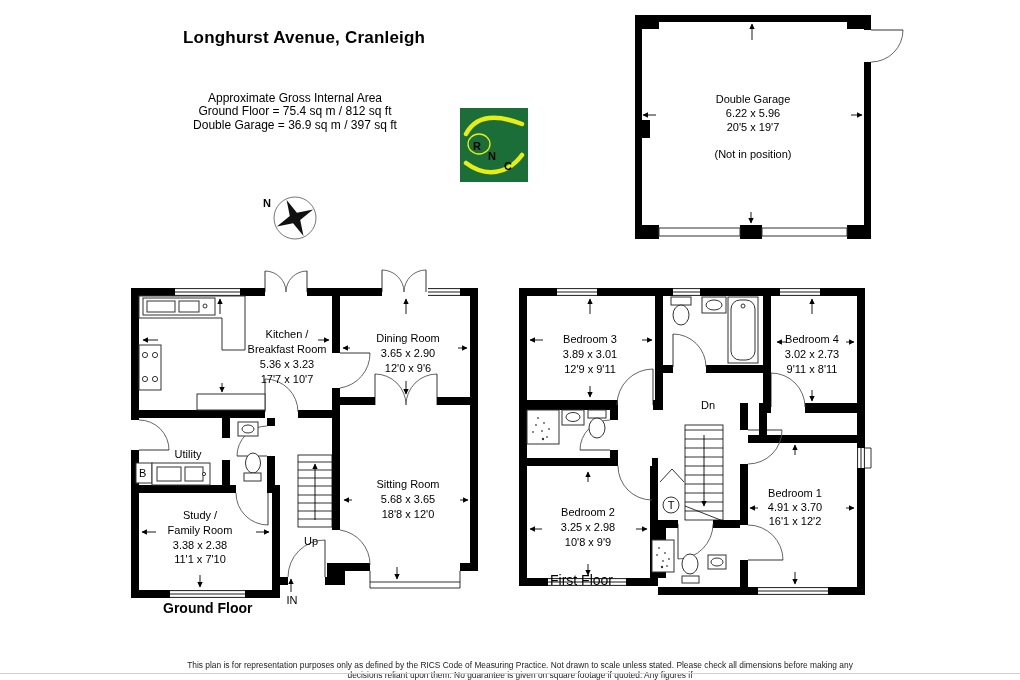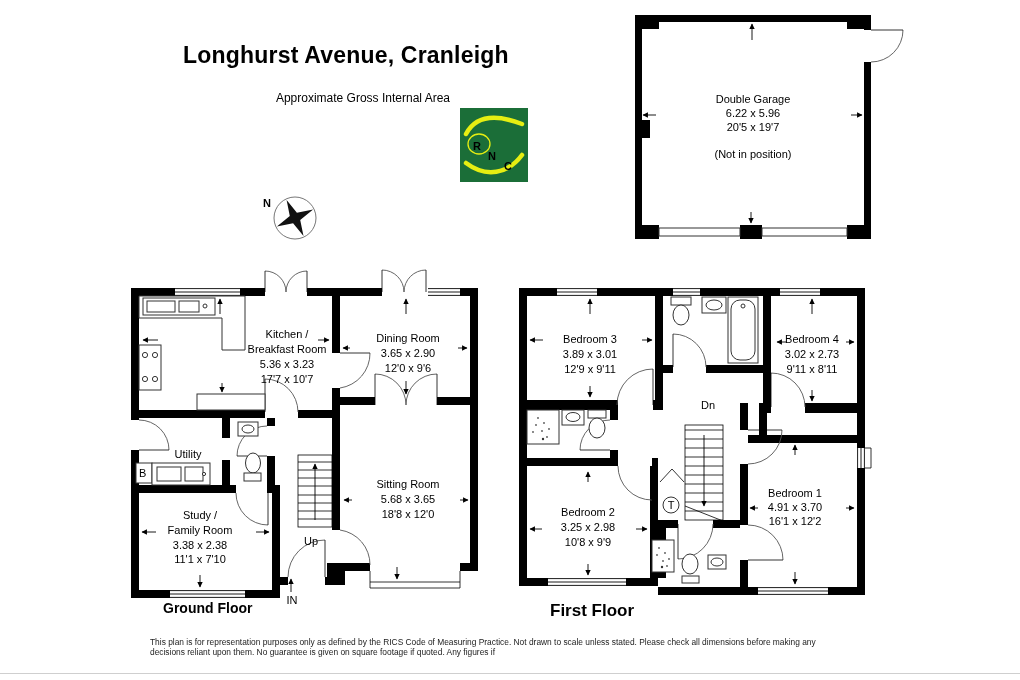--- a/index.html
+++ b/index.html
@@ -1,42 +1,44 @@
 <!DOCTYPE html>
 <html><head>
 <meta charset="utf-8">
 <style>
   html,body{margin:0;padding:0;}
   body{width:1020px;height:680px;position:relative;background:#fff;
        font-family:"Liberation Sans",sans-serif;color:#000;overflow:hidden;}
   .abs{position:absolute;}
-  #title{left:183px;top:28px;font-size:23px;font-weight:bold;letter-spacing:.2px;margin-top:14px;}
-  #areaBlock{left:140px;top:92px;width:310px;text-align:right;font-size:12px;line-height:13.4px;}
+  #title{left:183px;top:28px;font-size:17px;font-weight:bold;letter-spacing:.2px;}
+  #areaBlock{left:140px;top:92px;width:310px;text-align:center;font-size:12px;line-height:13.4px;}
   #groundLabel{left:163px;top:600px;font-size:14px;font-weight:bold;}
-  #firstLabel{left:550px;top:601px;font-size:17px;font-weight:bold;}
-  #footer{left:150px;top:637px;width:740px;text-align:left;font-size:8.4px;line-height:10px;color:#222;}
+  #firstLabel{left:550px;top:572px;font-size:14px;font-weight:normal;}
+  #footer{left:150px;top:660px;width:740px;text-align:center;font-size:8.4px;line-height:10px;color:#222;}
   #bottomRule{left:0;top:673px;width:1020px;height:1px;background:#cfcfcf;}
   svg{position:absolute;overflow:visible;}
   svg text{font-family:"Liberation Sans",sans-serif;fill:#000;font-size:11px;}
   .rm{text-anchor:middle;}
   .w{fill:#000;stroke:none;}
   .thin{stroke:#000;stroke-width:.8;fill:none;}
   .arc{stroke:#555;stroke-width:.9;fill:none;}
   .fx{stroke:#333;stroke-width:1;fill:#fff;}
   .dim{stroke:#000;stroke-width:.9;fill:none;}
   .wl{stroke:#000;stroke-width:.9;}
   .wfill{fill:#fff;stroke:none;}
 </style>
 </head>
 <body>
 
 <div class="abs" id="title">Longhurst Avenue, Cranleigh</div>
 
 <div class="abs" id="areaBlock">
   <div>Approximate Gross Internal Area</div>
+  <div>Ground Floor = 75.4 sq m / 812 sq ft</div>
+  <div>Double Garage = 36.9 sq m / 397 sq ft</div>
 </div>
 
 <svg style="left:460px;top:108px" width="68" height="74" viewBox="0 0 68 74">
   <rect x="0" y="0" width="68" height="74" fill="#1b6e38"></rect>
   <path d="M 6,26 C 16,7 36,6 62,16" stroke="#e6ee12" stroke-width="4.5" fill="none" stroke-linecap="round"></path>
   <path d="M 6,55 C 26,70 48,66 62,47" stroke="#e6ee12" stroke-width="4.5" fill="none" stroke-linecap="round"></path>
   <ellipse cx="19" cy="36" rx="11" ry="10" stroke="#e6ee12" stroke-width="1.3" fill="none"></ellipse>
   <text x="13" y="42" font-size="15" fill="#e6ee12" font-family="Liberation Serif,serif" font-weight="bold">R</text>
   <text x="28" y="52" font-size="15" fill="#e6ee12" font-family="Liberation Serif,serif" font-weight="bold">N</text>
   <text x="44" y="62" font-size="15" fill="#e6ee12" font-family="Liberation Serif,serif" font-weight="bold">C</text>

